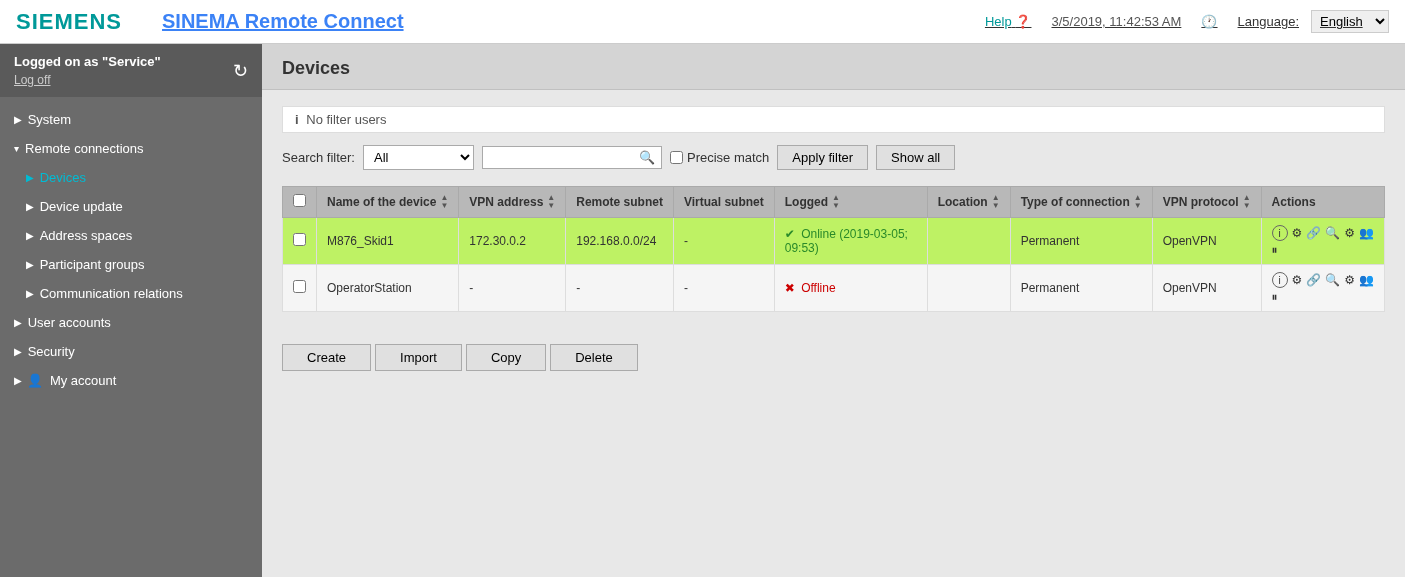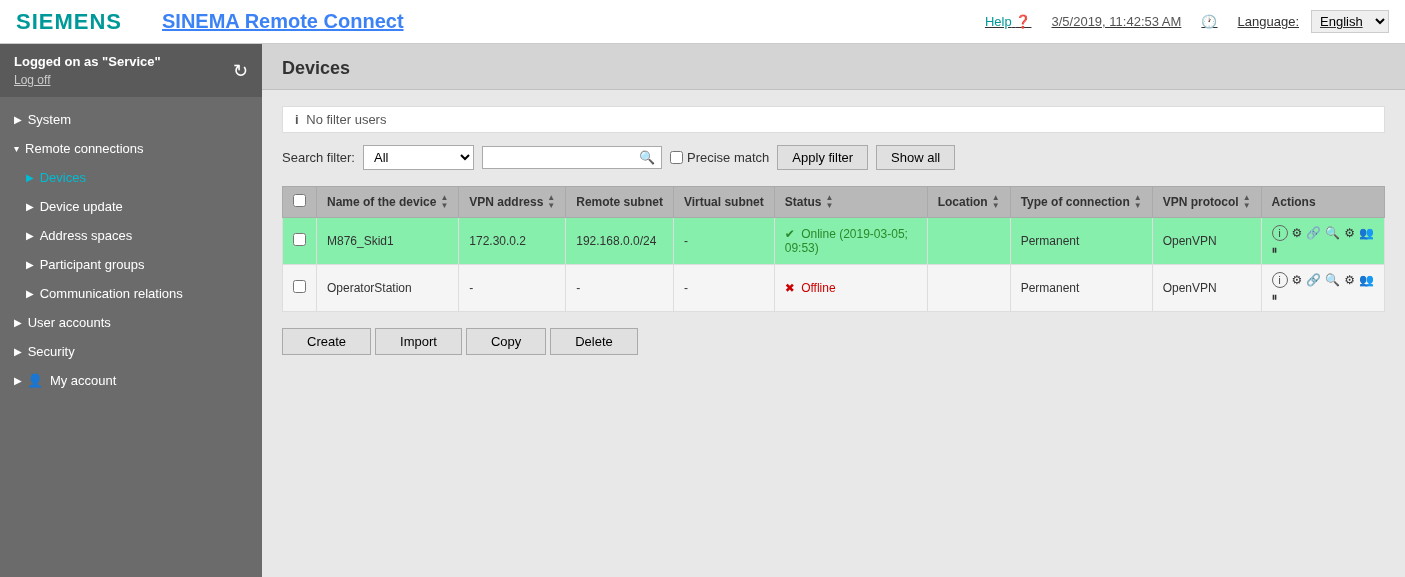--- a/index.html
+++ b/index.html
@@ -126,22 +126,22 @@
       font-size: 13px;
       border: 1px solid #aaa;
       background: #e0e0e0;
       cursor: pointer;
     }
 
     
     .devices-table {
       width: 100%;
       border-collapse: collapse;
-      background: #86efac;
-      margin-bottom: 16px;
+      background: #bef264;
+      margin-bottom: 32px;
     }
     .devices-table th {
       background: #b8b8b8;
       padding: 7px 10px;
       text-align: left;
       font-size: 12px;
       font-weight: bold;
       border: 1px solid #aaa;
       white-space: nowrap;
     }
@@ -328,21 +328,21 @@
               </div>
             </th>
             <th>
               <span>Remote subnet</span>
             </th>
             <th>
               <span>Virtual subnet</span>
             </th>
             <th>
               <div class="th-sort">
-                <span>Status</span>
+                <span>Logged</span>
                 <span class="sort-arrows">
                     <span>▲</span>
                     <span>▼</span>
                   </span>
               </div>
             </th>
             <th>
               <div class="th-sort">
                 <span>Location</span>
                 <span class="sort-arrows">

